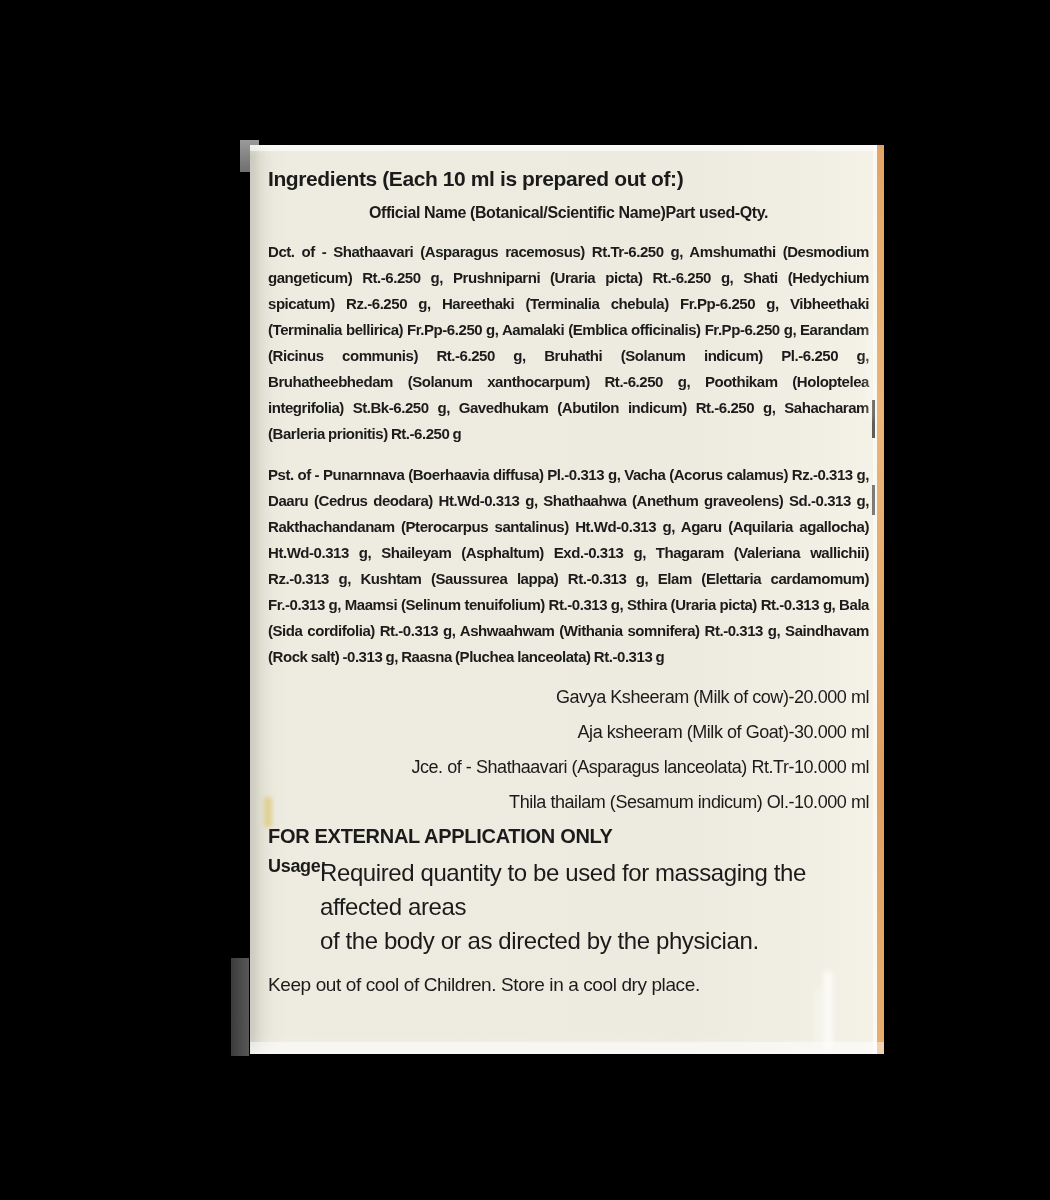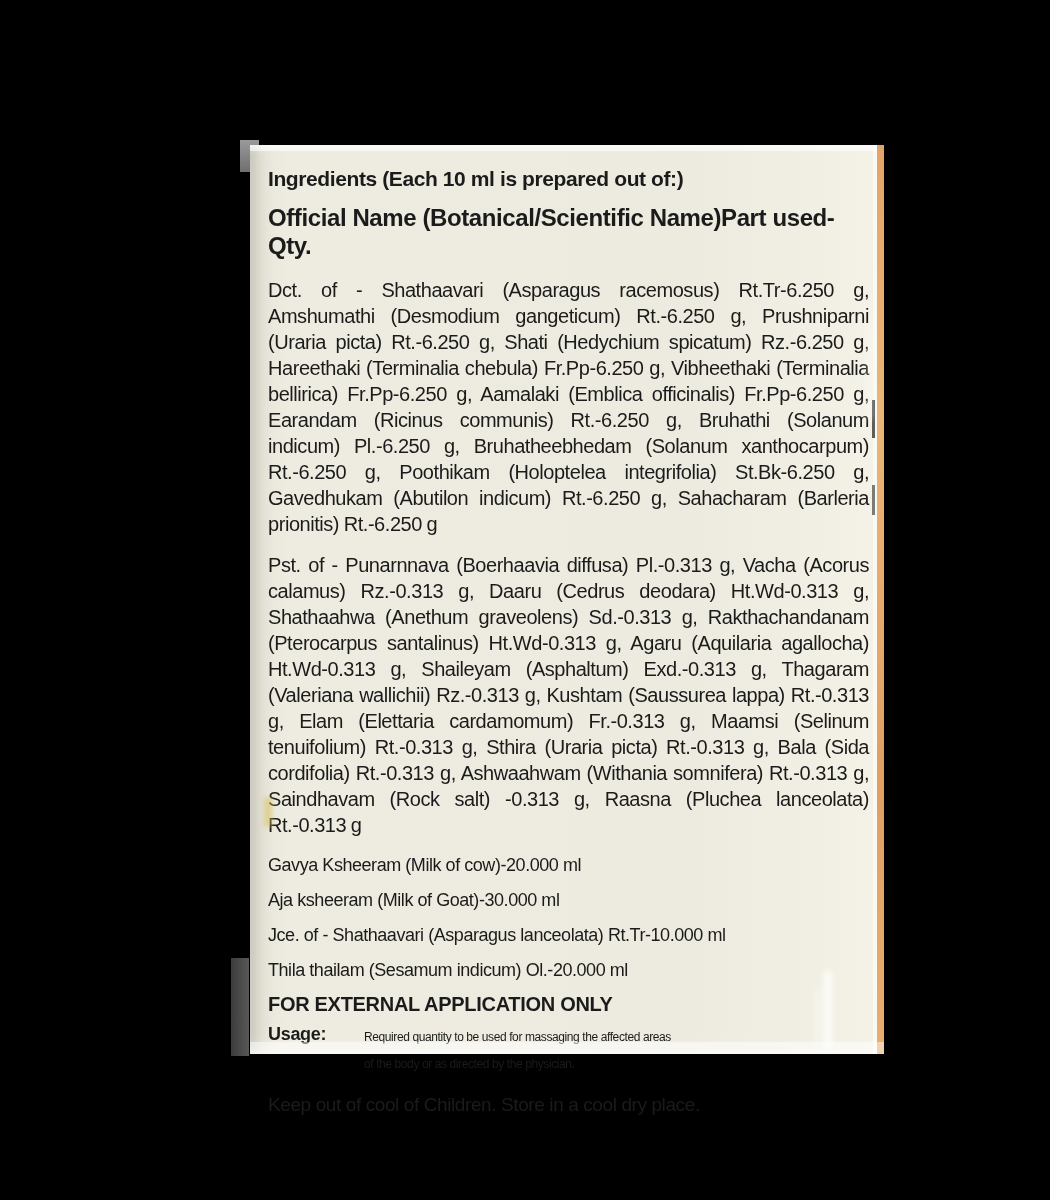--- a/index.html
+++ b/index.html
@@ -38,29 +38,29 @@
   .streak{position:absolute;background:rgba(255,255,255,.85);filter:blur(3px);border-radius:3px;}
   .s1{right:52px;bottom:5px;width:8px;height:78px;}
   .s2{right:64px;bottom:10px;width:4px;height:55px;opacity:.6;}
   .s3{right:12px;top:180px;width:5px;height:95px;opacity:.5;}
   .stain{position:absolute;left:14px;top:652px;width:8px;height:30px;
          background:#d9c15e;filter:blur(2px);opacity:.55;}
 
   .label-content{position:absolute;left:18px;right:15px;top:0;bottom:0;padding-top:22px;}
 
   h1.head{font-size:21px;font-weight:700;letter-spacing:-.4px;margin:0 0 13px 0;}
-  h2.subhead{font-size:24px;font-weight:700;letter-spacing:-.4px;margin:0 0 17px 0;}
+  h2.subhead{font-size:16px;font-weight:700;letter-spacing:-.4px;margin:0 0 17px 0;text-align:center;}
 
-  p.para{font-size:20px;line-height:26px;letter-spacing:-.45px;word-spacing:-.5px;
-         text-align:justify;margin:0 0 15px 0;font-weight:400;}
-  p.single{font-size:18px;line-height:24px;letter-spacing:-.45px;margin:0 0 11px 0;}
+  p.para{font-size:15px;line-height:26px;letter-spacing:-.45px;word-spacing:-.5px;
+         text-align:justify;margin:0 0 15px 0;font-weight:700;}
+  p.single{font-size:18px;line-height:24px;letter-spacing:-.45px;margin:0 0 11px 0;text-align:right;}
   p.warning{font-size:20px;font-weight:700;letter-spacing:-.3px;margin:0 0 8px 0;}
   .usage{display:flex;align-items:flex-start;margin:0 0 16px 0;}
   .usage-label{font-size:18px;font-weight:700;letter-spacing:-.3px;width:52px;flex:0 0 auto;}
-  .usage-text{font-size:12px;line-height:27px;letter-spacing:-.4px;margin-left:44px;}
+  .usage-text{font-size:24px;line-height:34px;letter-spacing:-.4px;}
   p.storage{font-size:19px;letter-spacing:-.4px;margin:4px 0 0 0;}
 </style>
 </head>
 <body>
 
 <div class="scene">
 
   <div class="gray-tab"></div>
   <div class="gray-strip-bottom"></div>
 
@@ -74,21 +74,21 @@
       <p class="para">Dct. of - Shathaavari (Asparagus racemosus) Rt.Tr-6.250 g, Amshumathi (Desmodium gangeticum) Rt.-6.250 g, Prushniparni (Uraria picta) Rt.-6.250 g, Shati (Hedychium spicatum) Rz.-6.250 g, Hareethaki (Terminalia chebula) Fr.Pp-6.250 g, Vibheethaki (Terminalia bellirica) Fr.Pp-6.250 g, Aamalaki (Emblica officinalis) Fr.Pp-6.250 g, Earandam (Ricinus communis) Rt.-6.250 g, Bruhathi (Solanum indicum) Pl.-6.250 g, Bruhatheebhedam (Solanum xanthocarpum) Rt.-6.250 g, Poothikam (Holoptelea integrifolia) St.Bk-6.250 g, Gavedhukam (Abutilon indicum) Rt.-6.250 g, Sahacharam (Barleria prionitis) Rt.-6.250 g</p>
 
       <p class="para">Pst. of - Punarnnava (Boerhaavia diffusa) Pl.-0.313 g, Vacha (Acorus calamus) Rz.-0.313 g, Daaru (Cedrus deodara) Ht.Wd-0.313 g, Shathaahwa (Anethum graveolens) Sd.-0.313 g, Rakthachandanam (Pterocarpus santalinus) Ht.Wd-0.313 g, Agaru (Aquilaria agallocha) Ht.Wd-0.313 g, Shaileyam (Asphaltum) Exd.-0.313 g, Thagaram (Valeriana wallichii) Rz.-0.313 g, Kushtam (Saussurea lappa) Rt.-0.313 g, Elam (Elettaria cardamomum) Fr.-0.313 g, Maamsi (Selinum tenuifolium) Rt.-0.313 g, Sthira (Uraria picta) Rt.-0.313 g, Bala (Sida cordifolia) Rt.-0.313 g, Ashwaahwam (Withania somnifera) Rt.-0.313 g, Saindhavam (Rock salt) -0.313 g, Raasna (Pluchea lanceolata) Rt.-0.313 g</p>
 
       <p class="single">Gavya Ksheeram (Milk of cow)-20.000 ml</p>
 
       <p class="single">Aja ksheeram (Milk of Goat)-30.000 ml</p>
 
       <p class="single">Jce. of - Shathaavari (Asparagus lanceolata) Rt.Tr-10.000 ml</p>
 
-      <p class="single">Thila thailam (Sesamum indicum) Ol.-20.000 ml</p>
+      <p class="single">Thila thailam (Sesamum indicum) Ol.-10.000 ml</p>
 
       <p class="warning">FOR EXTERNAL APPLICATION ONLY</p>
 
       <div class="usage">
         <span class="usage-label">Usage:</span>
         <div class="usage-text">
           <div>Required quantity to be used for massaging the affected areas</div>
           <div>of the body or as directed by the physician.</div>
         </div>
       </div>

